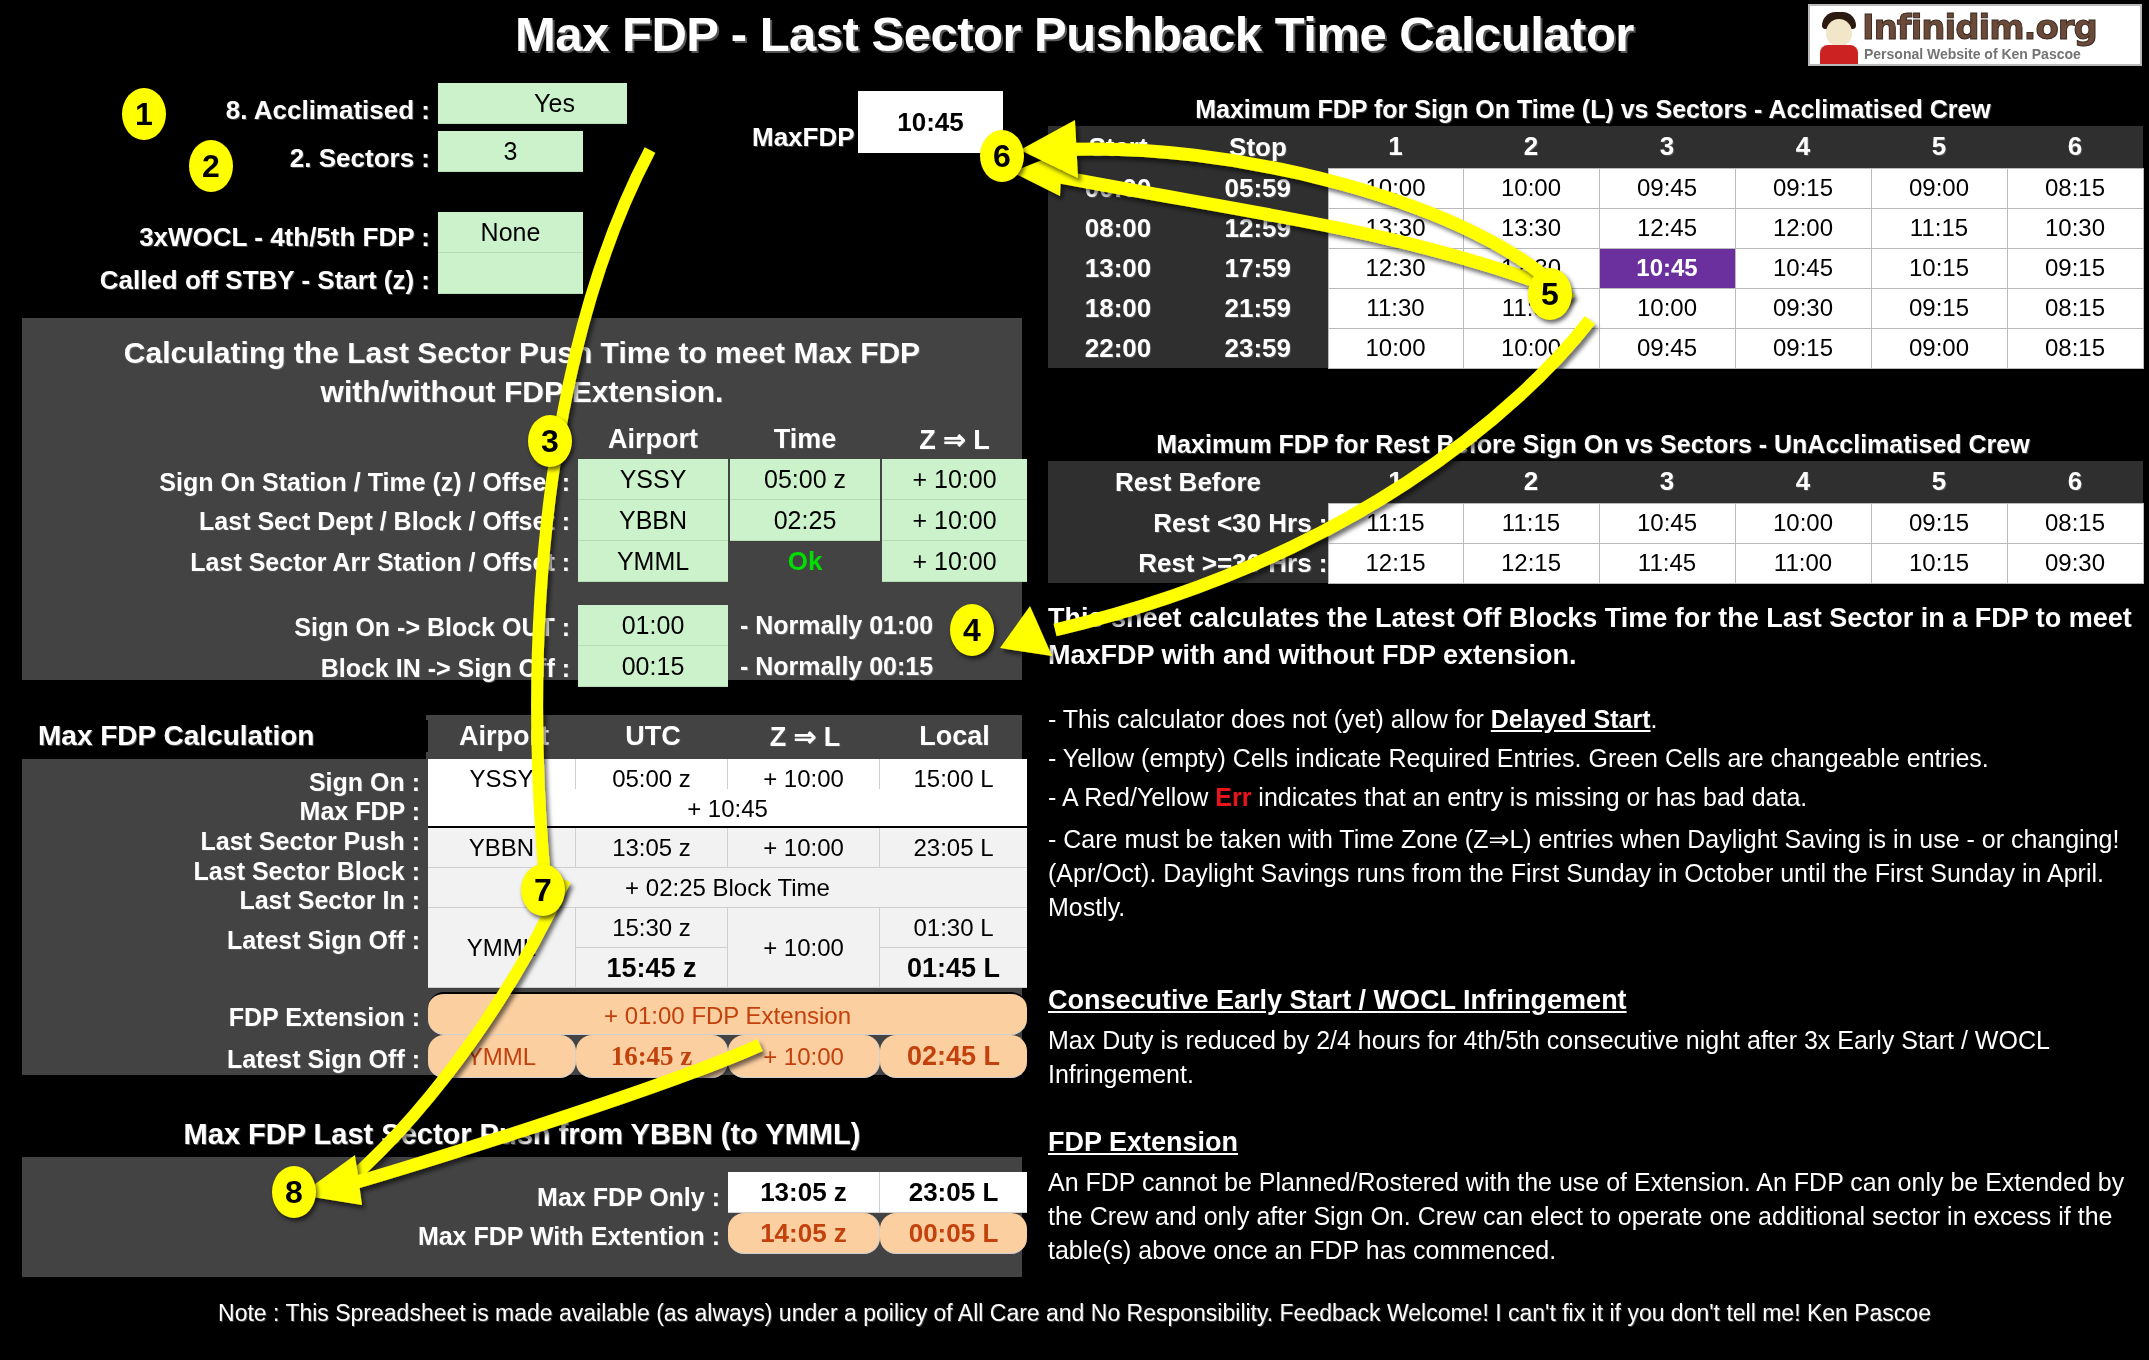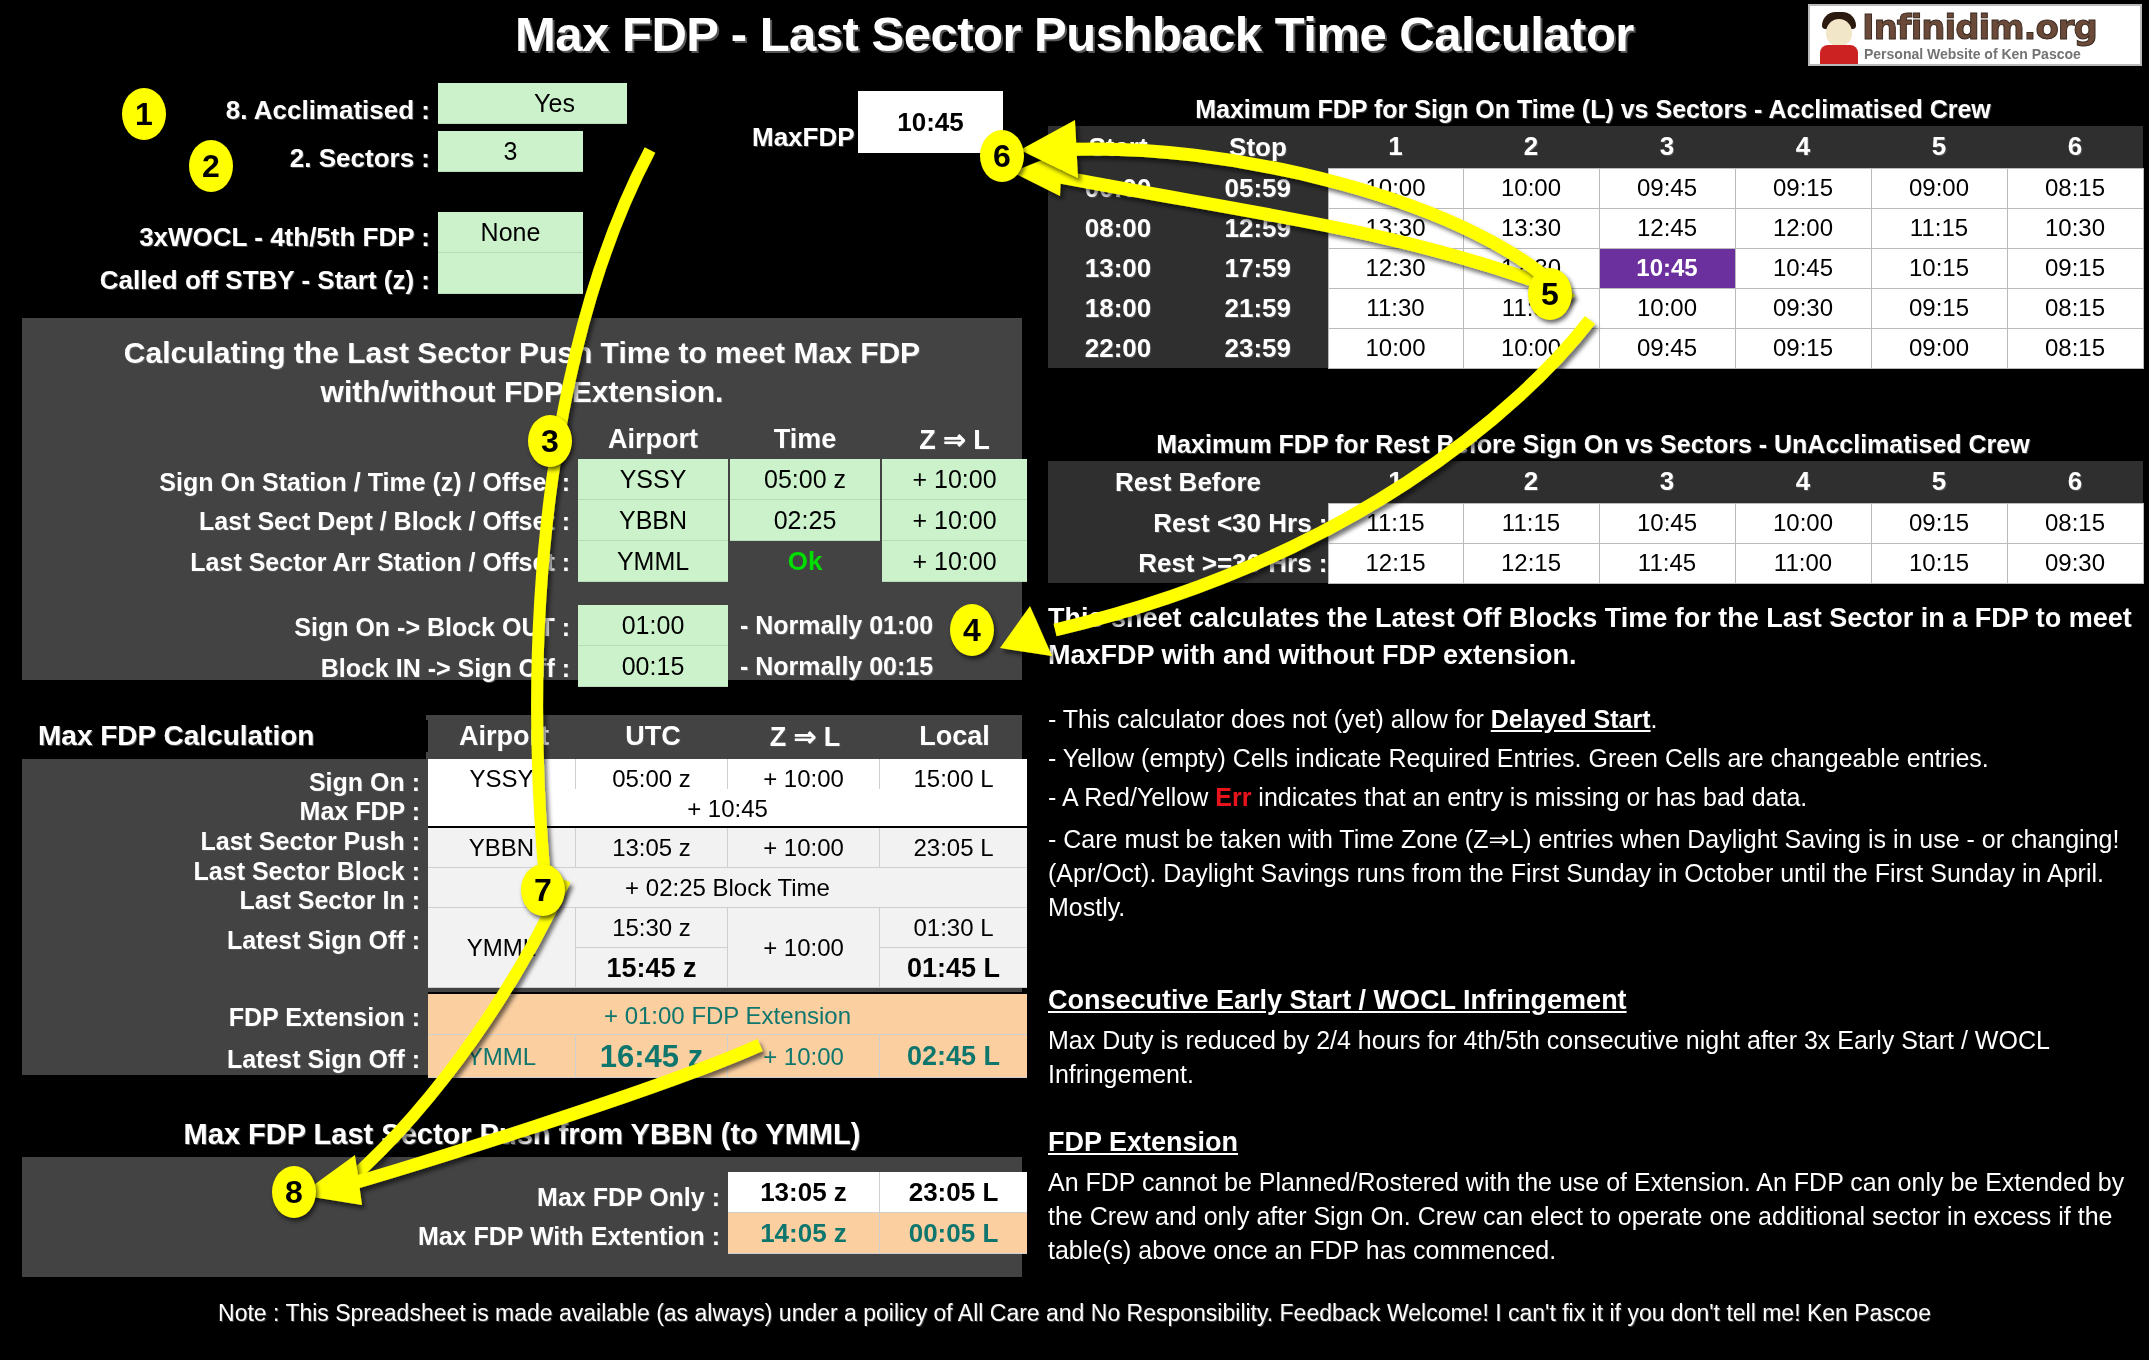--- a/index.html
+++ b/index.html
@@ -60,21 +60,21 @@
           text-align:right;padding-right:10px;text-shadow:1px 1px 0 #555;}
 
   
   .midlbl{font-size:25px;font-weight:bold;text-align:right;text-shadow:1px 1px 0 #555;}
   .colhdr{font-size:27px;font-weight:bold;text-align:center;text-shadow:1px 1px 0 #555;}
 
   
   .calchdr{background:#000;font-size:28px;font-weight:bold;text-shadow:1px 1px 0 #555;}
   .cw{background:#ffffff;color:#000;}
   .cg{background:#f2f2f2;color:#000;}
-  .co{background:#fbcfa0;color:#0f766e;}
+  .co{background:#fbcfa0;color:#c2410c;border-radius:16px;}
   .cell{font-size:24px;text-align:center;border-right:1px solid #cfcfcf;
         border-bottom:1px solid #cfcfcf;box-sizing:border-box;}
 
   
   .prose{font-size:25px;line-height:34px;}
   .u{text-decoration:underline;font-weight:bold;}
   .err{color:#e8131b;font-weight:bold;}
 
   
   #footer{left:0;top:1300px;width:2149px;text-align:center;font-size:23px;
@@ -303,21 +303,21 @@
 
 <div class="abs midlbl" style="left:40px;top:926px;width:380px;">Latest Sign Off :</div>
 <div class="abs cell cg bold" style="left:576px;top:948px;width:152px;height:40px;line-height:40px;font-size:27px;">15:45 z</div>
 <div class="abs cell cg bold" style="left:880px;top:948px;width:147px;height:40px;line-height:40px;font-size:27px;border-right:none;">01:45 L</div>
 
 <div class="abs midlbl" style="left:40px;top:1003px;width:380px;">FDP Extension :</div>
 <div class="abs cell co" style="left:428px;top:992px;width:599px;height:43px;line-height:43px;border-right:none;border-top:2px solid #000;">+ 01:00 FDP Extension</div>
 
 <div class="abs midlbl" style="left:40px;top:1045px;width:380px;">Latest Sign Off :</div>
 <div class="abs cell co" style="left:428px;top:1035px;width:148px;height:43px;line-height:43px;">YMML</div>
-<div class="abs cell co bold" style="left:576px;top:1035px;width:152px;height:43px;line-height:43px;font-size:31px;">16:45 z</div>
+<div class="abs cell co bold" style="left:576px;top:1035px;width:152px;height:43px;line-height:43px;font-size:27px;font-family:Liberation Serif, serif;">16:45 z</div>
 <div class="abs cell co" style="left:728px;top:1035px;width:152px;height:43px;line-height:43px;">+ 10:00</div>
 <div class="abs cell co bold" style="left:880px;top:1035px;width:147px;height:43px;line-height:43px;font-size:27px;border-right:none;">02:45 L</div>
 
 <div class="abs blk" style="left:22px;top:1113px;width:1000px;height:44px;"></div>
 <div class="abs" style="left:22px;top:1118px;width:1000px;text-align:center;font-size:29px;font-weight:bold;text-shadow:1px 1px 0 #555;">Max FDP Last Sector Push from YBBN (to YMML)</div>
 <div class="abs panel" style="left:22px;top:1157px;width:1000px;height:120px;"></div>
 
 <div class="abs midlbl" style="left:300px;top:1183px;width:420px;">Max FDP Only :</div>
 <div class="abs cell cw bold" style="left:728px;top:1172px;width:152px;height:41px;line-height:41px;font-size:26px;">13:05 z</div>
 <div class="abs cell cw bold" style="left:880px;top:1172px;width:147px;height:41px;line-height:41px;font-size:26px;border-right:none;">23:05 L</div>

